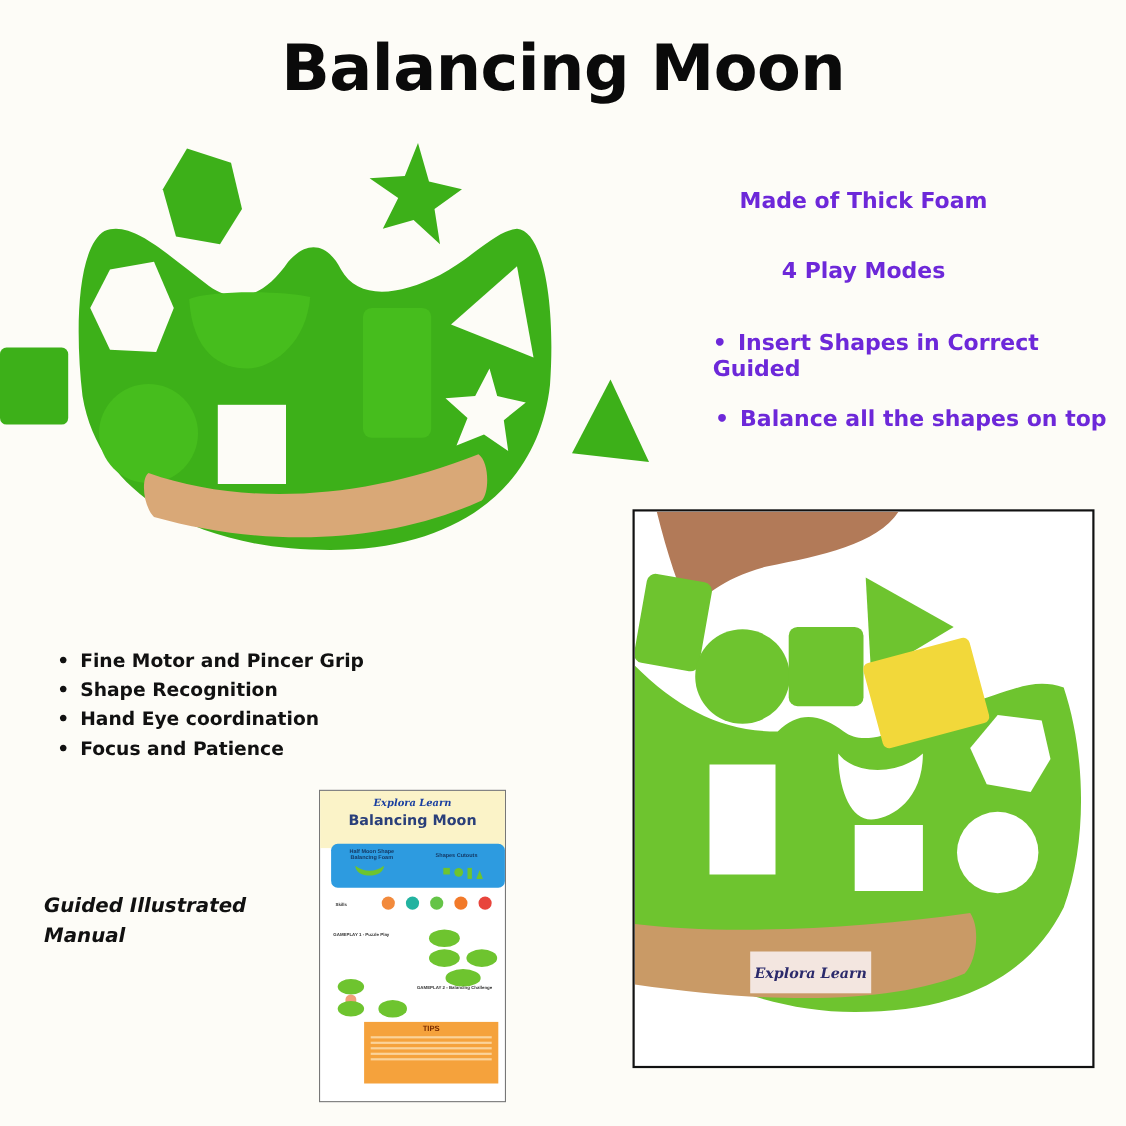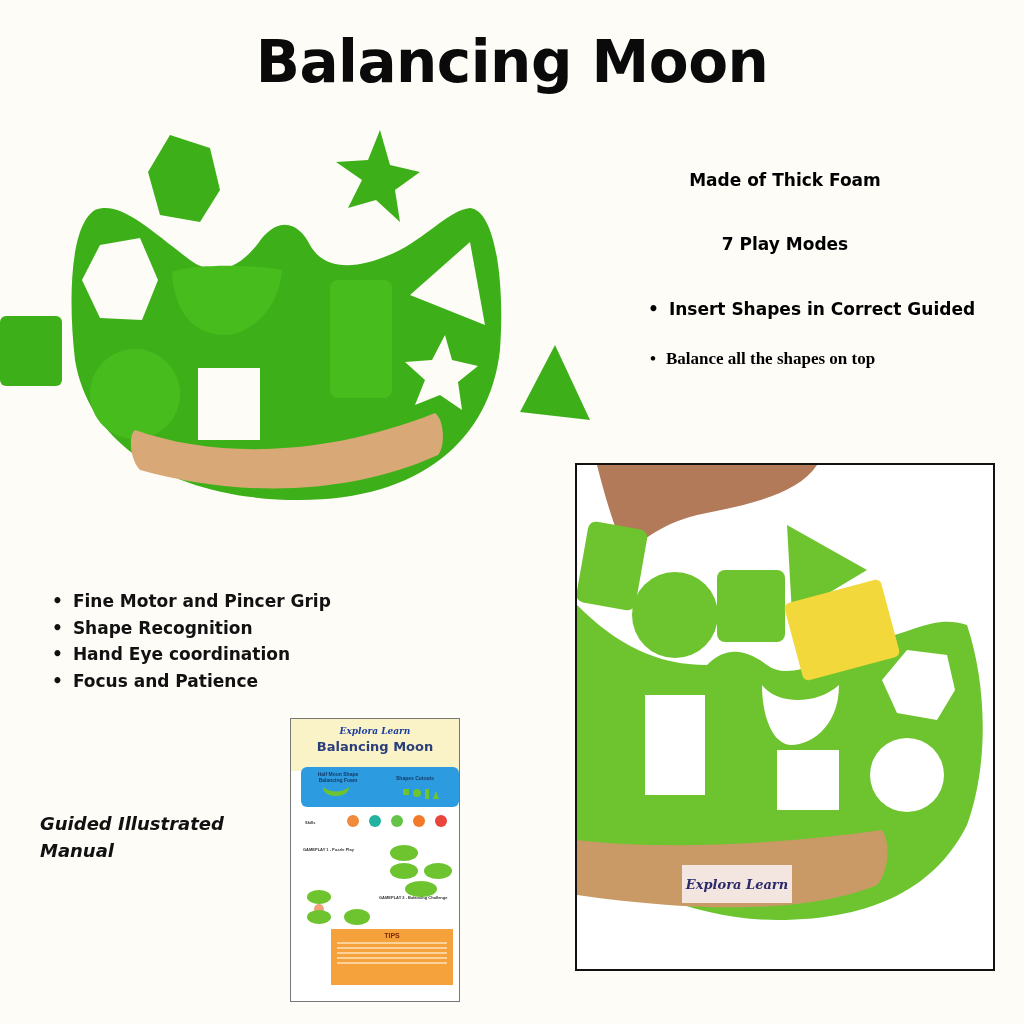--- a/index.html
+++ b/index.html
@@ -4,21 +4,21 @@
 <style>
   html, body { margin:0; padding:0; }
   body {
     width:1024px; height:1024px; background:#fdfcf7; position:relative; overflow:hidden;
     font-family: "Liberation Sans", sans-serif; color:#111;
   }
   .title {
     position:absolute; left:0; top:28px; width:1024px; text-align:center;
     font-family:"DejaVu Sans", sans-serif; font-weight:bold; font-size:58px; letter-spacing:-0.5px; color:#0a0a0a;
   }
-  .feat { position:absolute; font-family:"DejaVu Sans", sans-serif; font-weight:bold; font-size:17px; color:#000000; }
+  .feat { position:absolute; font-family:"DejaVu Sans", sans-serif; font-weight:bold; font-size:20px; color:#6d28d9; }
   .feat.c { text-align:center; }
   .bullet::before { content:"\2022"; margin-right:10px; }
   .skills { position:absolute; left:52px; top:588px; font-family:"DejaVu Sans", sans-serif; font-weight:bold; font-size:17px; line-height:26.5px; }
   .skills div::before { content:"\2022"; margin-right:10px; }
   .manual-label { position:absolute; left:40px; top:810px; font-family:"DejaVu Sans", sans-serif; font-weight:bold; font-size:18px; line-height:27px; }
 
   .hero { position:absolute; left:0; top:130px; width:600px; height:370px; }
   .photo-frame { position:absolute; left:575px; top:463px; width:420px; height:508px; border:2px solid #111; background:#fff; overflow:hidden; box-sizing:border-box; }
 
   .manual { position:absolute; left:290px; top:718px; width:170px; height:284px; border:1px solid #777; background:#fff; overflow:hidden; box-sizing:border-box; }
@@ -64,23 +64,23 @@
 
     <path d="M135,300 C220,330 330,325 435,283 C445,290 445,318 438,325 C350,365 240,368 140,340 C130,330 128,305 135,300 Z" fill="#d9a877"></path>
 
     <rect x="0" y="186" width="62" height="70" rx="6" fill="#3db019"></rect>
 
     <polygon points="555,215 590,290 520,282" fill="#3db019"></polygon>
   </svg>
 </div>
 
 <div class="feat c" style="left:640px; top:170px; width:290px;">Made of Thick Foam</div>
-<div class="feat c" style="left:640px; top:234px; width:290px;">7 Play Modes</div>
+<div class="feat c" style="left:640px; top:234px; width:290px;">4 Play Modes</div>
 <div class="feat bullet" style="left:648px; top:299px;"><span>Insert Shapes in Correct Guided</span></div>
-<div class="feat bullet" style="left:650px; top:349px;font-family:Liberation Serif, serif;"><span>Balance all the shapes on top</span></div>
+<div class="feat bullet" style="left:650px; top:368px;"><span>Balance all the shapes on top</span></div>
 
 <div class="skills">
   <div>Fine Motor and Pincer Grip</div>
   <div>Shape Recognition</div>
   <div>Hand Eye coordination</div>
   <div>Focus and Patience</div>
 </div>
 
 <div class="manual-label" style="width:200px;font-style:italic;">Guided Illustrated Manual</div>
 

